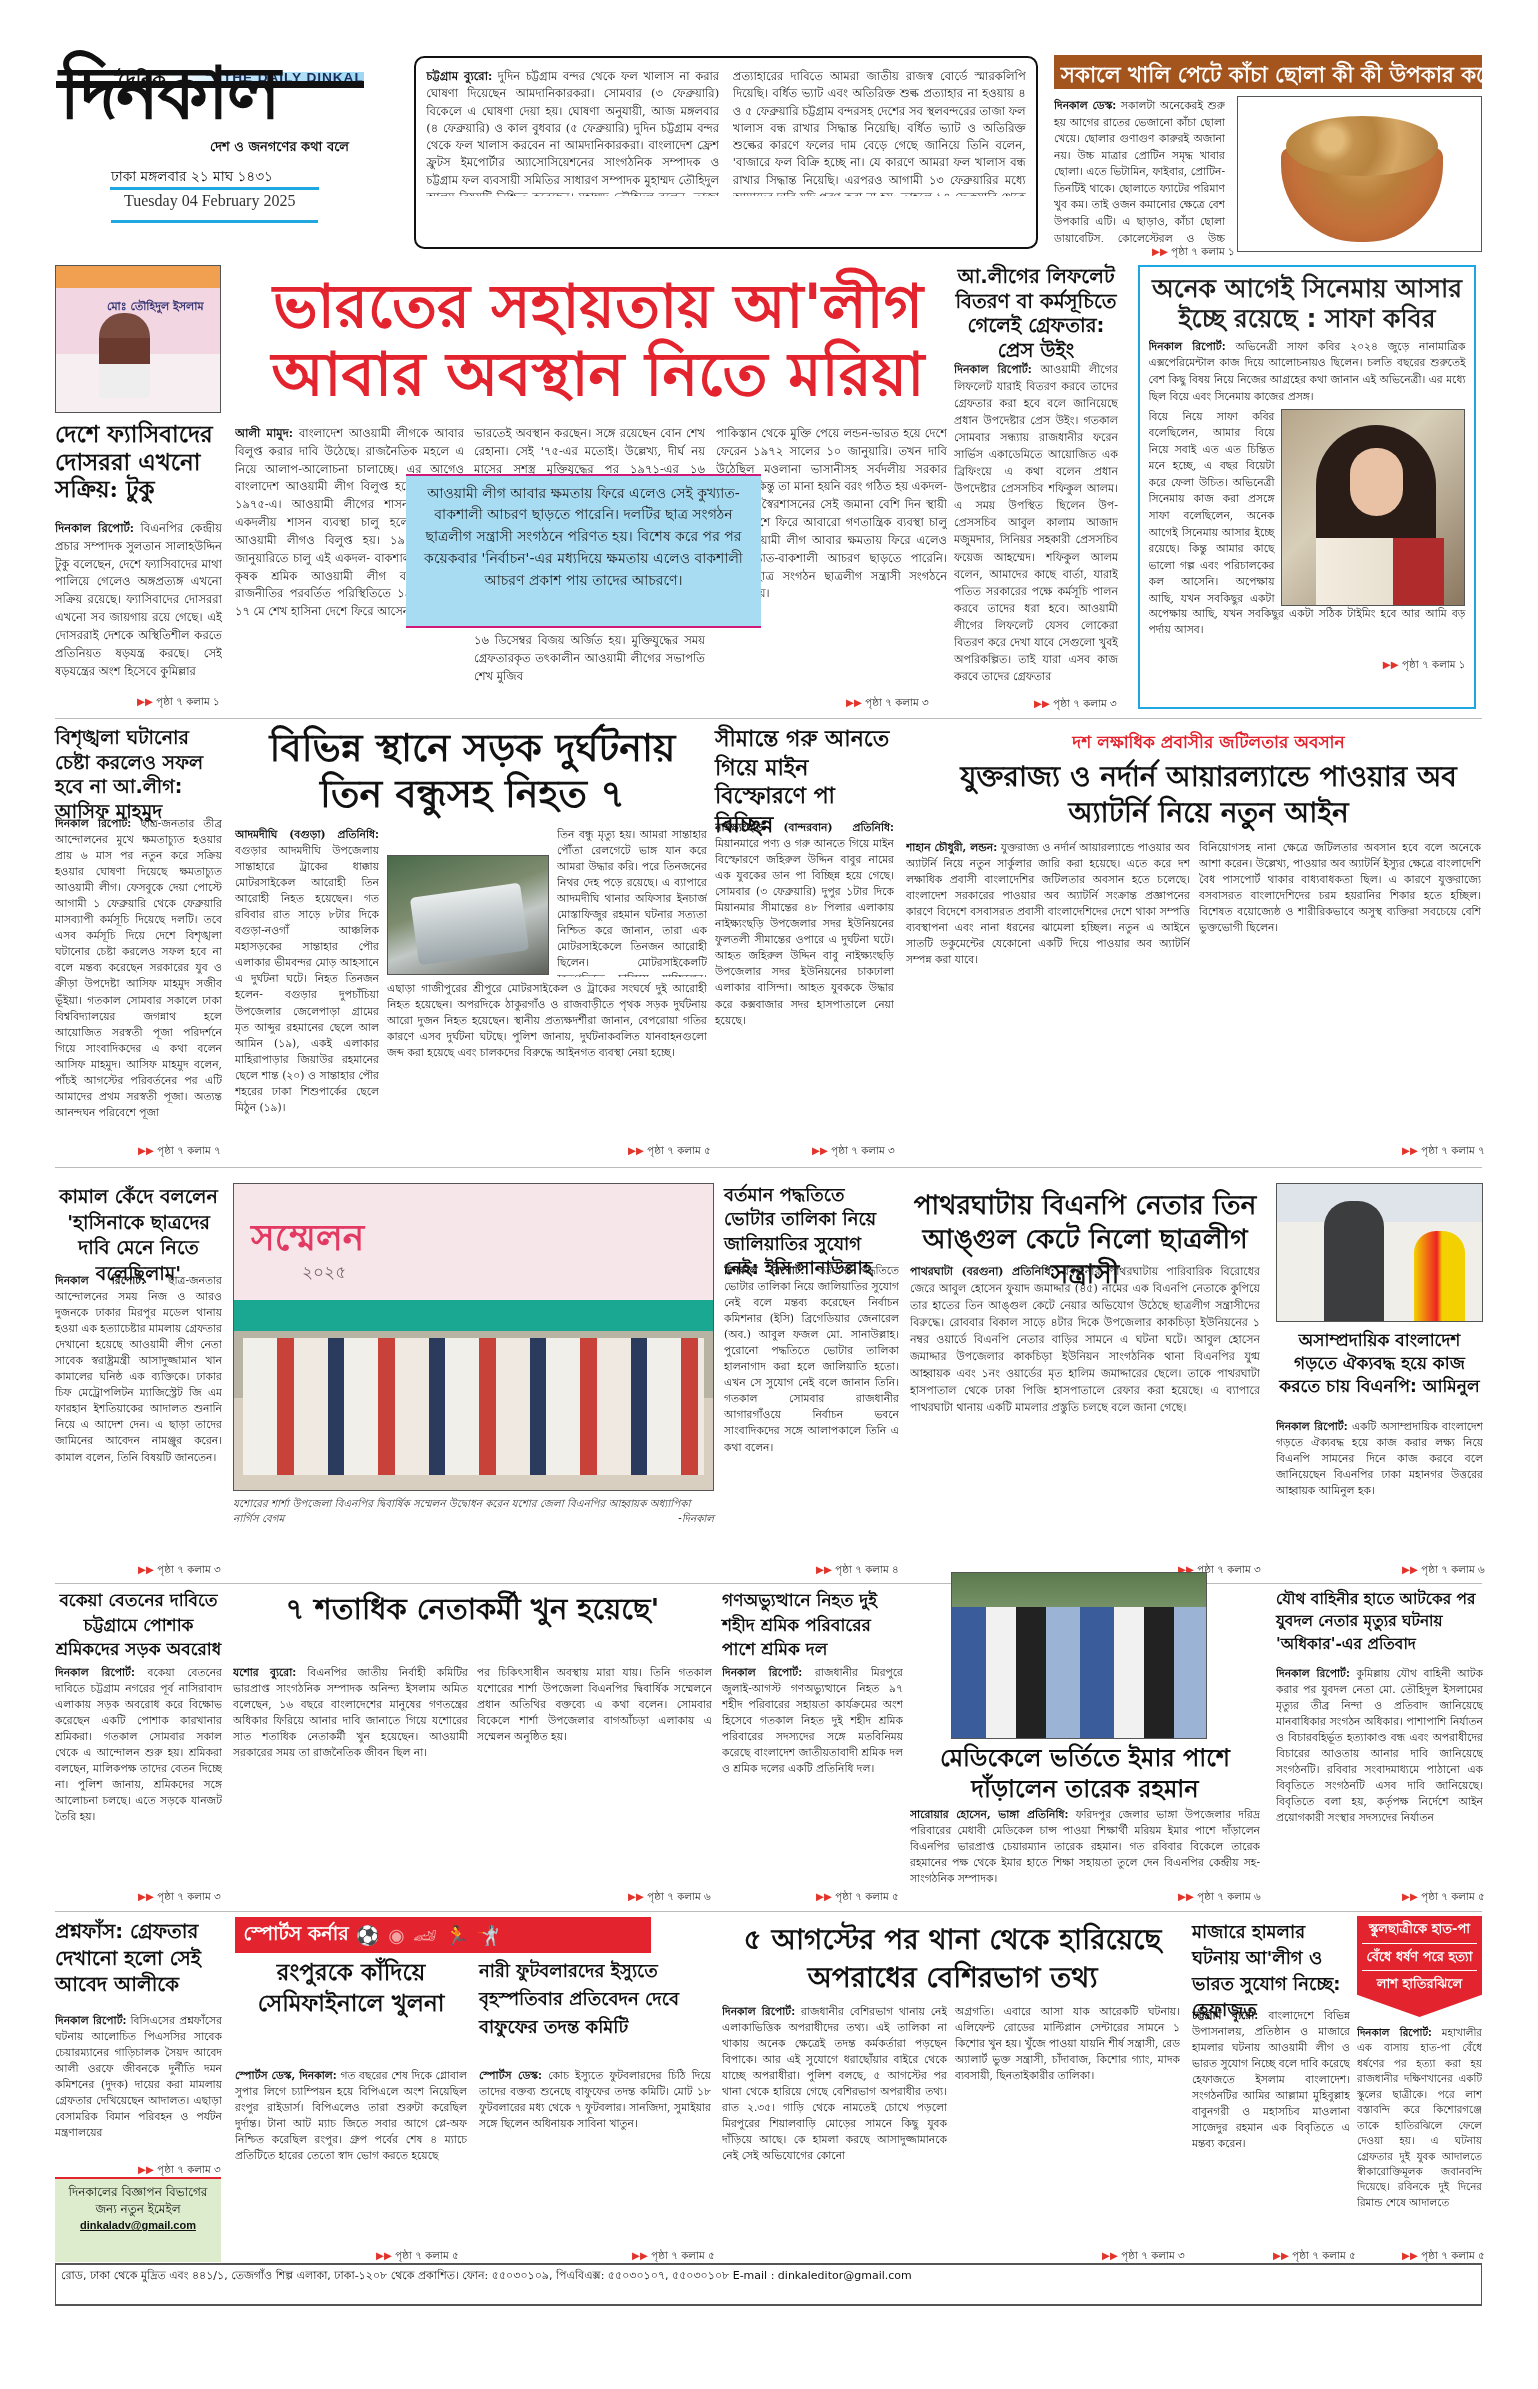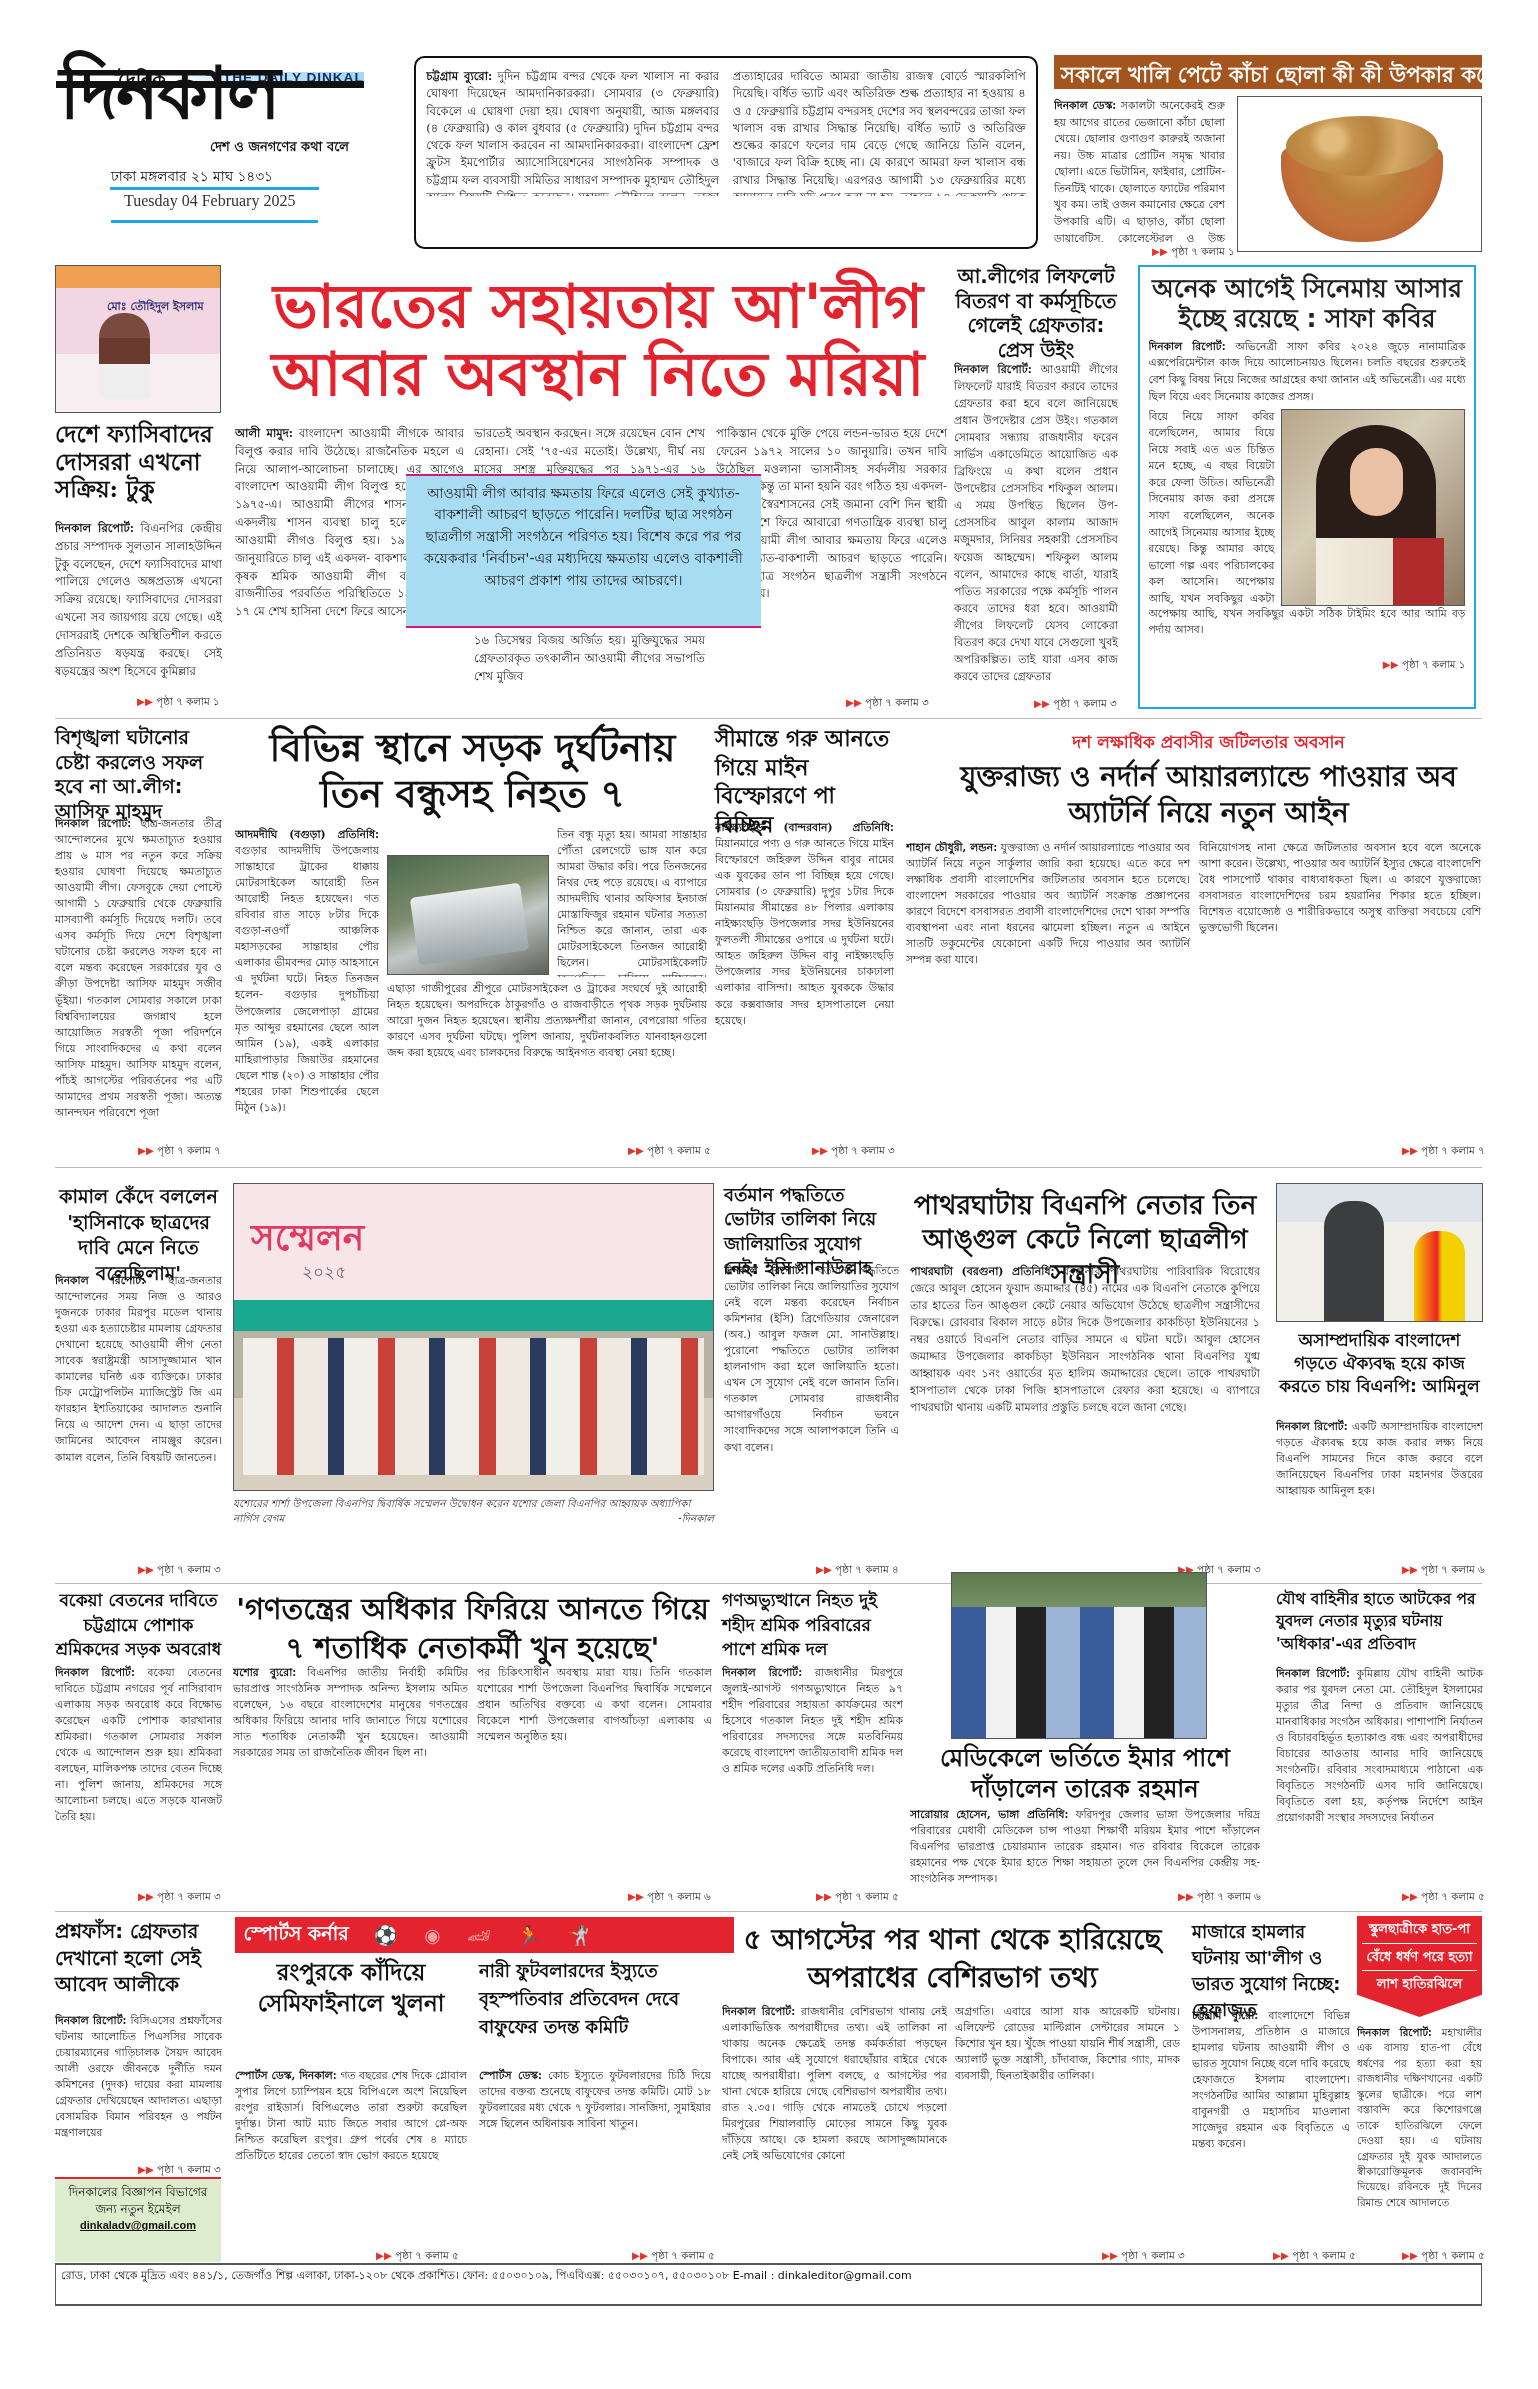--- a/index.html
+++ b/index.html
@@ -138,21 +138,20 @@
 <div class="abs body" style="left:1276px;top:1419px;width:207px;height:141px;font-size:10.7px;line-height:1.5"><span class="byline">দিনকাল রিপোর্ট:</span> <span>একটি অসাম্প্রদায়িক বাংলাদেশ গড়তে ঐক্যবদ্ধ হয়ে কাজ করার লক্ষ্য নিয়ে বিএনপি সামনের দিনে কাজ করবে বলে জানিয়েছেন বিএনপির ঢাকা মহানগর উত্তরের আহ্বায়ক আমিনুল হক।</span></div>
 <div class="abs jump" style="left:1402px;top:1562px;font-size:10.3px"><span class="arr">▶▶</span><span>পৃষ্ঠা ৭ কলাম ৬</span></div>
 
 <div class="abs rule" style="left:55px;top:1583px;width:1427px;height:0.9px"></div>
 
 <div class="abs hl" style="left:55px;top:1588px;width:167px;font-size:17px;line-height:1.45">বকেয়া বেতনের দাবিতে চট্টগ্রামে পোশাক শ্রমিকদের সড়ক অবরোধ</div>
 <div class="abs body" style="left:55px;top:1665px;width:167px;height:222px;font-size:10.7px;line-height:1.5"><span class="byline">দিনকাল রিপোর্ট:</span> <span>বকেয়া বেতনের দাবিতে চট্টগ্রাম নগরের পূর্ব নাসিরাবাদ এলাকায় সড়ক অবরোধ করে বিক্ষোভ করেছেন একটি পোশাক কারখানার শ্রমিকরা। গতকাল সোমবার সকাল থেকে এ আন্দোলন শুরু হয়। শ্রমিকরা বলছেন, মালিকপক্ষ তাদের বেতন দিচ্ছে না। পুলিশ জানায়, শ্রমিকদের সঙ্গে আলোচনা চলছে। এতে সড়কে যানজট তৈরি হয়।</span></div>
 <div class="abs jump" style="left:138px;top:1889px;font-size:10.3px"><span class="arr">▶▶</span><span>পৃষ্ঠা ৭ কলাম ৩</span></div>
 
 <div class="abs hl" style="left:233px;top:1590px;width:479px;font-size:29px;line-height:1.35">
-  <div>'গণতন্ত্রের অধিকার ফিরিয়ে আনতে গিয়ে</div>
   <div>৭ শতাধিক নেতাকর্মী খুন হয়েছে'</div>
 </div>
 <div class="abs body" style="left:233px;top:1665px;width:235px;height:222px;font-size:10.7px;line-height:1.5"><span class="byline">যশোর ব্যুরো:</span> <span>বিএনপির জাতীয় নির্বাহী কমিটির ভারপ্রাপ্ত সাংগঠনিক সম্পাদক অনিন্দ্য ইসলাম অমিত বলেছেন, ১৬ বছরে বাংলাদেশের মানুষের গণতন্ত্রের অধিকার ফিরিয়ে আনার দাবি জানাতে গিয়ে যশোরের সাত শতাধিক নেতাকর্মী খুন হয়েছেন। আওয়ামী সরকারের সময় তা রাজনৈতিক জীবন ছিল না।</span></div>
 <div class="abs body" style="left:477px;top:1665px;width:235px;height:222px;font-size:10.7px;line-height:1.5">পর চিকিৎসাধীন অবস্থায় মারা যায়। তিনি গতকাল যশোরের শার্শা উপজেলা বিএনপির দ্বিবার্ষিক সম্মেলনে প্রধান অতিথির বক্তব্যে এ কথা বলেন। সোমবার বিকেলে শার্শা উপজেলার বাগআঁচড়া এলাকায় এ সম্মেলন অনুষ্ঠিত হয়।</div>
 <div class="abs jump" style="left:628px;top:1889px;font-size:10.3px"><span class="arr">▶▶</span><span>পৃষ্ঠা ৭ কলাম ৬</span></div>
 
 <div class="abs hl" style="left:722px;top:1588px;width:181px;font-size:17px;text-align:left;line-height:1.45">গণঅভ্যুত্থানে নিহত দুই শহীদ শ্রমিক পরিবারের পাশে শ্রমিক দল</div>
 <div class="abs body" style="left:722px;top:1665px;width:181px;height:222px;font-size:10.7px;line-height:1.5"><span class="byline">দিনকাল রিপোর্ট:</span> <span>রাজধানীর মিরপুরে জুলাই-আগস্ট গণঅভ্যুত্থানে নিহত ৯৭ শহীদ পরিবারের সহায়তা কার্যক্রমের অংশ হিসেবে গতকাল নিহত দুই শহীদ শ্রমিক পরিবারের সদস্যদের সঙ্গে মতবিনিময় করেছে বাংলাদেশ জাতীয়তাবাদী শ্রমিক দল ও শ্রমিক দলের একটি প্রতিনিধি দল।</span></div>
 <div class="abs jump" style="left:816px;top:1889px;font-size:10.3px"><span class="arr">▶▶</span><span>পৃষ্ঠা ৭ কলাম ৫</span></div>
 
@@ -170,21 +169,21 @@
 <div class="abs rule" style="left:55px;top:1911px;width:1427px;height:0.9px"></div>
 
 <div class="abs hl" style="left:55px;top:1919px;width:167px;font-size:19.7px;text-align:left;line-height:1.35">প্রশ্নফাঁস: গ্রেফতার দেখানো হলো সেই আবেদ আলীকে</div>
 <div class="abs body" style="left:55px;top:2013px;width:167px;height:150px;font-size:10.7px;line-height:1.5"><span class="byline">দিনকাল রিপোর্ট:</span> <span>বিসিএসের প্রশ্নফাঁসের ঘটনায় আলোচিত পিএসসির সাবেক চেয়ারম্যানের গাড়িচালক সৈয়দ আবেদ আলী ওরফে জীবনকে দুর্নীতি দমন কমিশনের (দুদক) দায়ের করা মামলায় গ্রেফতার দেখিয়েছেন আদালত। এছাড়া বেসামরিক বিমান পরিবহন ও পর্যটন মন্ত্রণালয়ের</span></div>
 <div class="abs jump" style="left:138px;top:2162px;font-size:10.3px"><span class="arr">▶▶</span><span>পৃষ্ঠা ৭ কলাম ৩</span></div>
 <div class="abs" style="left:55px;top:2177px;width:166px;height:85px;background:#dceccd;border-top:2.6px solid #e3232d;padding:5.1px;text-align:center">
   <div style="font-size:12px;line-height:1.4">দিনকালের বিজ্ঞাপন বিভাগের জন্য নতুন ইমেইল</div>
   <div style="font-size:11px;font-weight:bold;text-decoration:underline;margin-top:1.7px;font-family:'Liberation Sans',sans-serif">dinkaladv@gmail.com</div>
 </div>
 
-<div class="abs" style="left:235px;top:1917px;width:499px;height:36px;background:#e3232d;padding:3.4px 8.5px;display:flex;align-items:center;gap:26px">
+<div class="abs" style="left:235px;top:1917px;width:416px;height:36px;background:#e3232d;padding:3.4px 8.5px;display:flex;align-items:center;gap:8px">
   <span style="color:#fff;font-size:19px;font-weight:bold">স্পোর্টস কর্নার</span>
   <span style="color:#f4a3a3;font-size:19px">⚽</span>
   <span style="color:#f4a3a3;font-size:19px">◉</span>
   <span style="color:#f4a3a3;font-size:19px">🏎</span>
   <span style="color:#f4a3a3;font-size:19px">🏃</span>
   <span style="color:#fff;font-size:19px">🤺</span>
 </div>
 <div class="abs hl" style="left:235px;top:1957px;width:232px;font-size:23px;line-height:1.35">রংপুরকে কাঁদিয়ে সেমিফাইনালে খুলনা</div>
 <div class="abs body" style="left:235px;top:2068px;width:232px;height:171px;font-size:10.7px;line-height:1.5"><span class="byline">স্পোর্টস ডেস্ক, দিনকাল:</span> <span>গত বছরের শেষ দিকে গ্লোবাল সুপার লিগে চ্যাম্পিয়ন হয়ে বিপিএলে অংশ নিয়েছিল রংপুর রাইডার্স। বিপিএলেও তারা শুরুটা করেছিল দুর্দান্ত। টানা আট ম্যাচ জিতে সবার আগে প্লে-অফ নিশ্চিত করেছিল রংপুর। গ্রুপ পর্বের শেষ ৪ ম্যাচে প্রতিটিতে হারের তেতো স্বাদ ভোগ করতে হয়েছে</span></div>
 <div class="abs jump" style="left:376px;top:2248px;font-size:10.3px"><span class="arr">▶▶</span><span>পৃষ্ঠা ৭ কলাম ৫</span></div>

